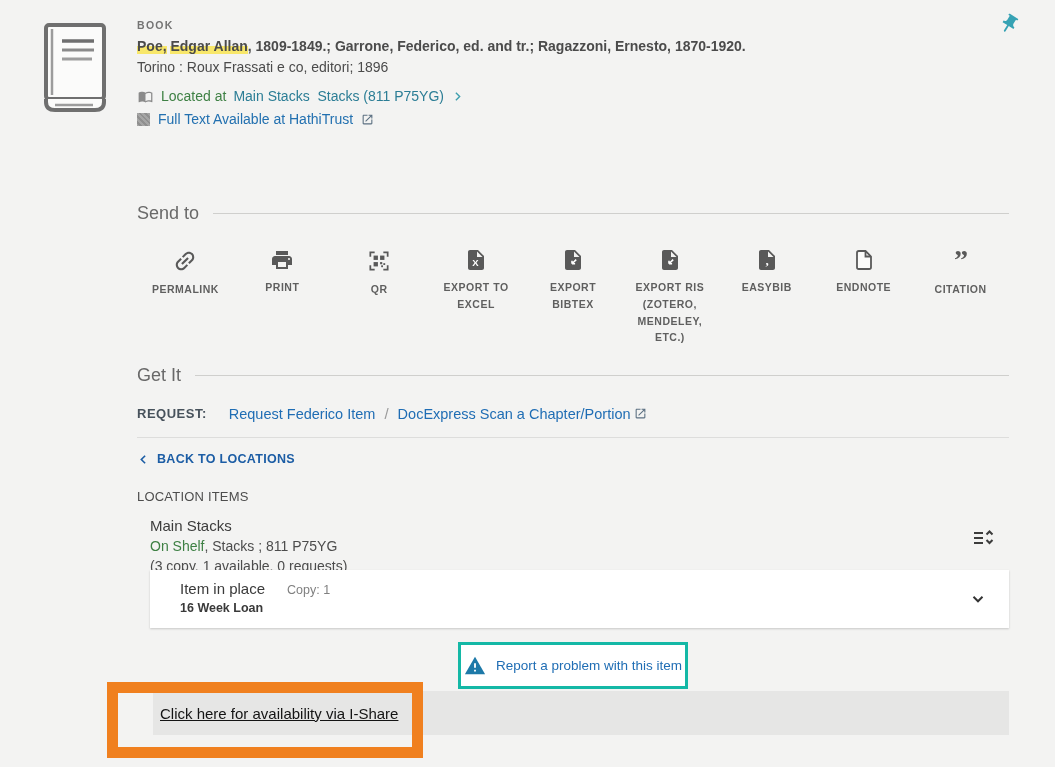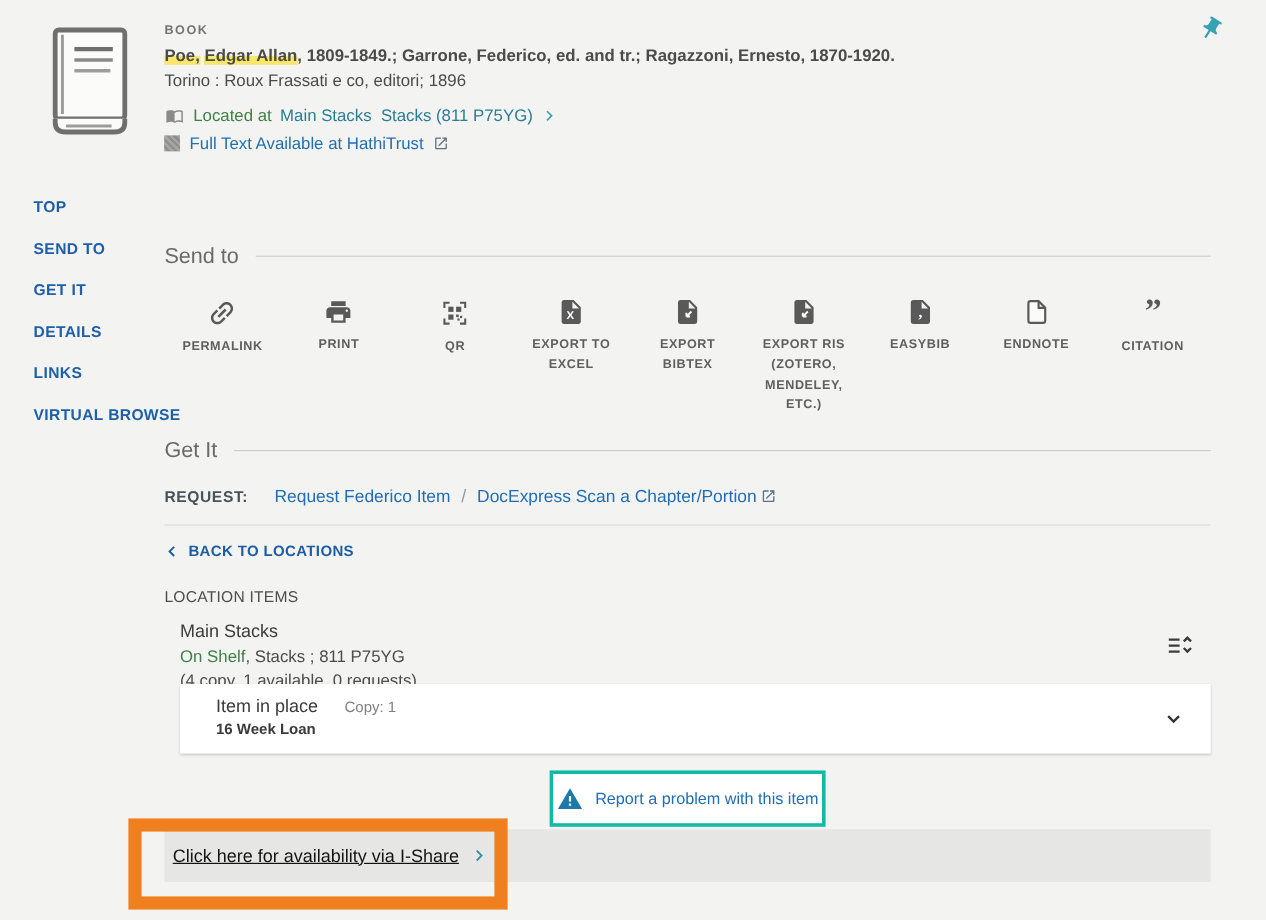--- a/index.html
+++ b/index.html
@@ -68,21 +68,21 @@
   .item-row1{display:flex;align-items:baseline;}
   .item-status{font-size:15px;color:#3a3a3a;}
   .item-copy{margin-left:22px;font-size:12.5px;color:#808080;}
   .item-loan{margin-top:4px;font-size:12.5px;font-weight:600;color:#3a3a3a;}
   .card-chevron{position:absolute;right:22px;top:20px;width:18px;height:18px;}
 
   .report-btn{position:absolute;left:321px;top:277px;width:230px;height:47px;background:#fff;
               border:3px solid #14b8a6;display:flex;align-items:center;justify-content:center;gap:10px;}
   .report-label{font-size:13.5px;color:#1f6db4;}
 
-  .ishare-bar{position:absolute;left:0;right:0;top:326px;height:44px;background:#e6e6e5;
+  .ishare-bar{position:absolute;left:16px;right:0;top:326px;height:44px;background:#e6e6e5;
               display:flex;align-items:center;padding-left:7px;}
   .ishare-link{display:inline-flex;align-items:center;gap:10px;font-size:15px;font-weight:500;
                color:#141414;text-decoration:underline;}
 
   .annotation-box{position:absolute;left:107px;top:682px;width:316px;height:76px;
                   border:11px solid #f0801f;pointer-events:none;}
 </style>
 </head>
 <body>
 
@@ -124,28 +124,20 @@
 
     <div class="hathi-row">
       <span class="hathi-sq"></span>
       <a class="hathi-link">Full Text Available at HathiTrust</a>
       <svg width="13" height="13" viewBox="0 0 24 24">
         <path fill="#5c7082" d="M19 19H5V5h7V3H5c-1.11 0-2 .9-2 2v14c0 1.1.89 2 2 2h14c1.1 0 2-.9 2-2v-7h-2v7zM14 3v2h3.59l-9.83 9.83 1.41 1.41L19 6.41V10h2V3h-7z"></path>
       </svg>
     </div>
   </div>
 
-  <nav class="sidebar">
-    <a>TOP</a>
-    <a>SEND TO</a>
-    <a>GET IT</a>
-    <a>DETAILS</a>
-    <a>LINKS</a>
-    <a>VIRTUAL BROWSE</a>
-  </nav>
 
   <section class="sec sendto">
     <div class="sec-head">
       <span class="t">Send to</span>
       <div class="rule"></div>
     </div>
     <div class="actions">
 
       <button class="action">
         <svg width="26" height="26" viewBox="0 0 24 24">
@@ -256,21 +248,21 @@
         <path d="M15 5l-7 7 7 7" fill="none" stroke="#1c5da5" stroke-width="3"></path>
       </svg>
       <span>BACK TO LOCATIONS</span>
     </a>
 
     <div class="loc-items-label">LOCATION ITEMS</div>
 
     <div class="loc-block">
       <div class="loc-name">Main Stacks</div>
       <div class="loc-line2"><span class="loc-status">On Shelf</span><span>, Stacks ; 811 P75YG</span></div>
-      <div class="loc-copies">(4 copy, 1 available, 0 requests)</div>
+      <div class="loc-copies">(3 copy, 1 available, 0 requests)</div>
     </div>
 
     <button class="sort-btn">
       <svg width="24" height="24" viewBox="0 0 24 24">
         <g stroke="#3c3c3c" stroke-width="2" fill="none">
           <line x1="3" y1="8" x2="12" y2="8"></line>
             <line x1="3" y1="13" x2="12" y2="13"></line>
             <line x1="3" y1="18" x2="12" y2="18"></line>
           <path d="M15.5 9.5 L18.5 6.5 L21.5 9.5"></path>
             <path d="M15.5 15 L18.5 18 L21.5 15"></path>

